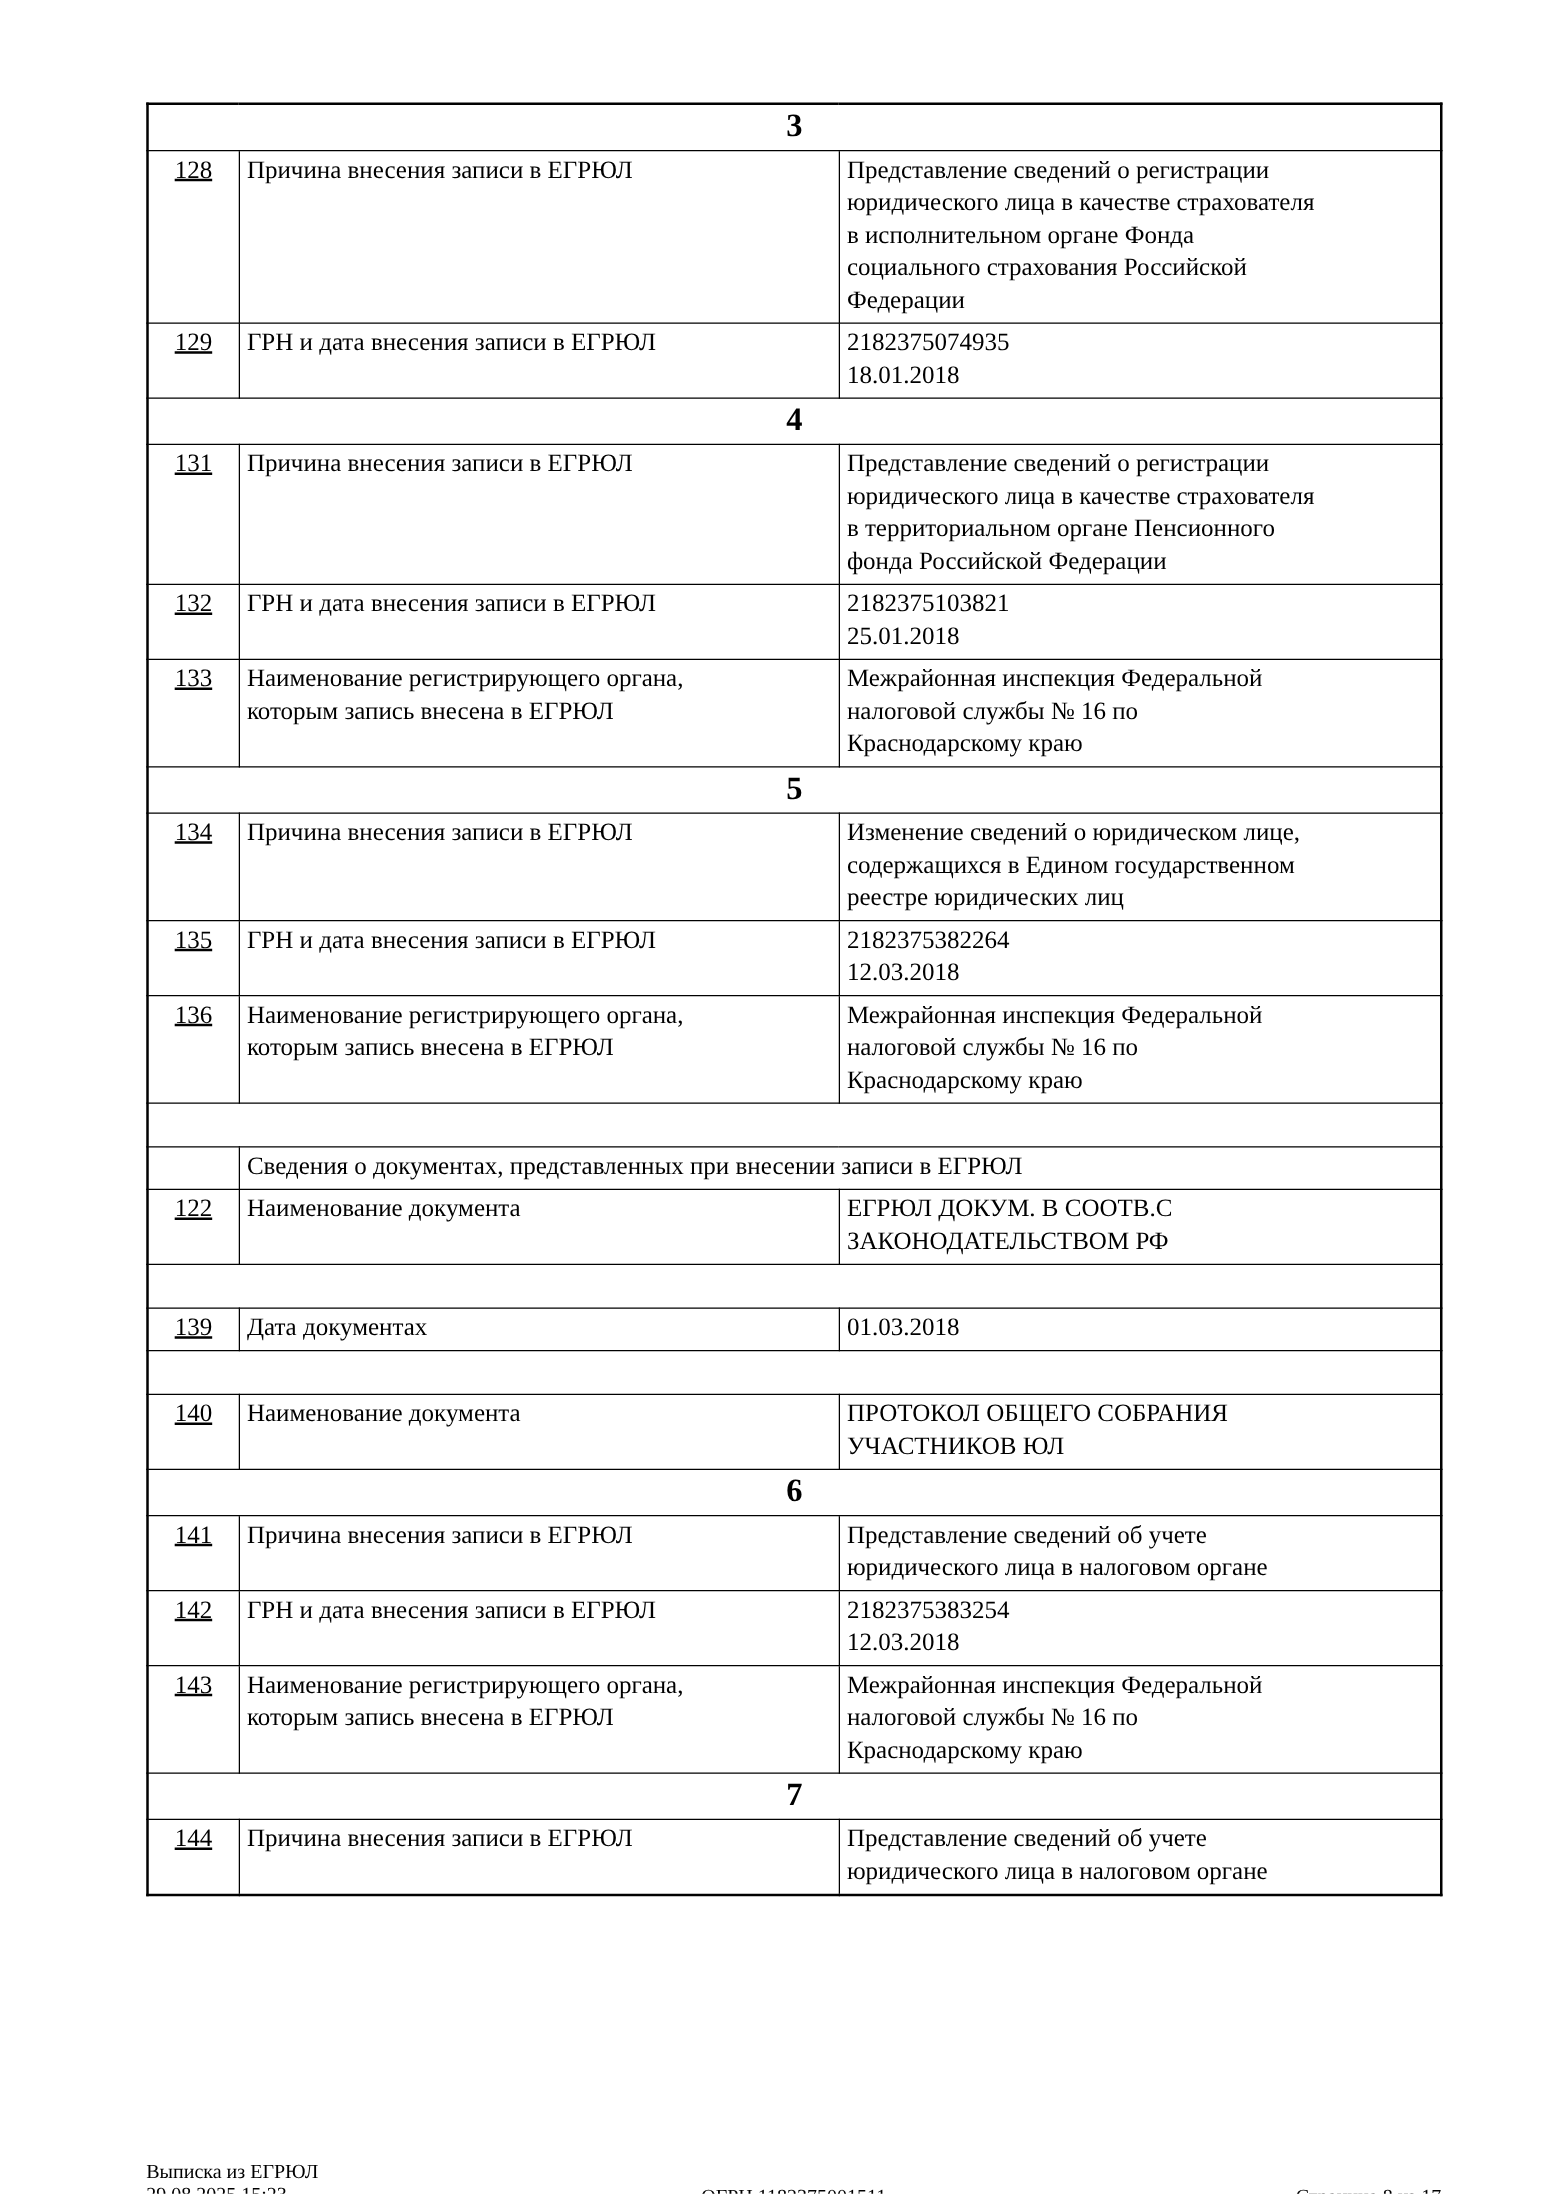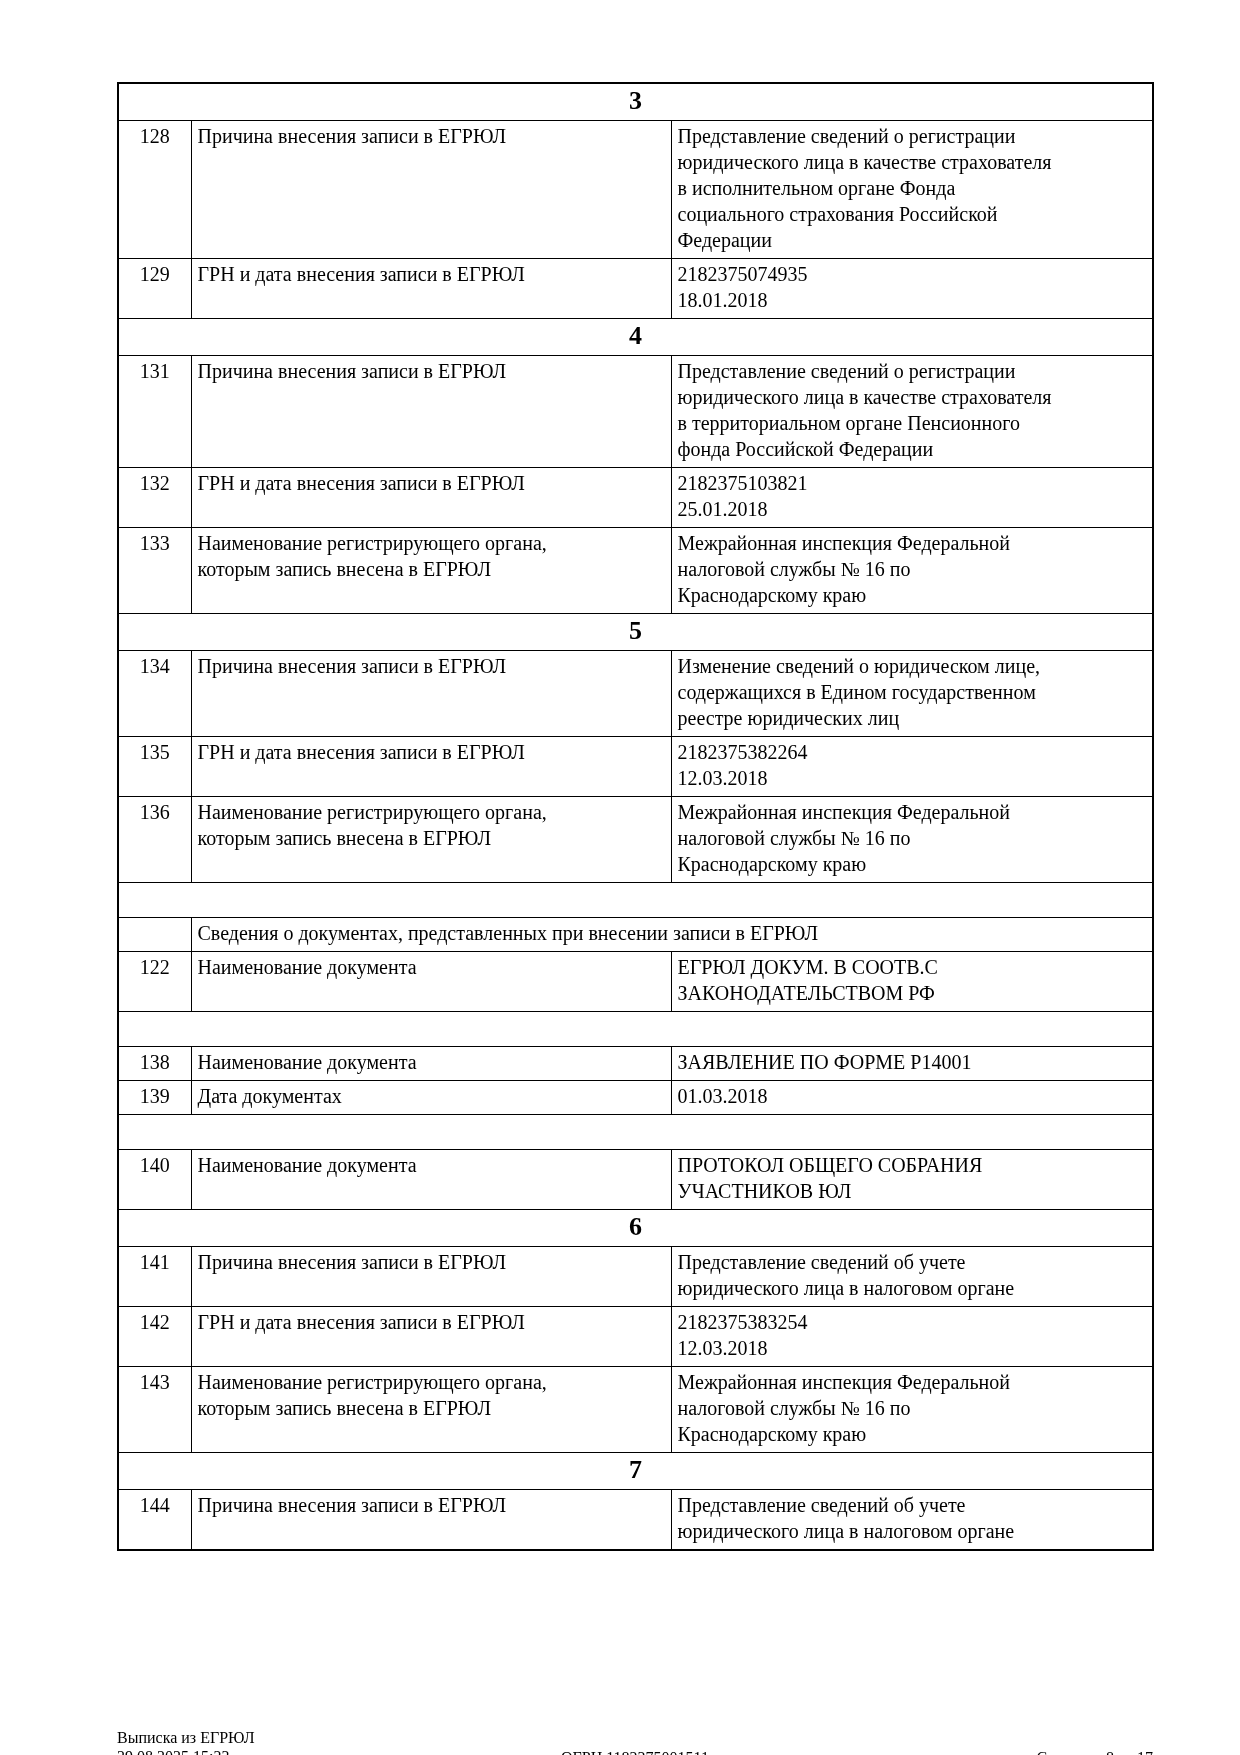--- a/index.html
+++ b/index.html
@@ -28,20 +28,21 @@
     vertical-align: top;
     font-size: 20px;
     line-height: 26px;
     padding: 2px 6px 5px 6px;
     overflow: hidden;
   }
   td.num-cell {
     text-align: center;
     padding-left: 2px;
     padding-right: 2px;
+    text-decoration: underline;
   }
   td.label-cell,
   td.value-cell,
   td.subheader-cell {
     white-space: pre-line;
   }
   tr.section-row td {
     text-align: center;
     font-weight: bold;
     font-size: 26px;
@@ -171,25 +172,20 @@
         <td class="subheader-cell" colspan="2">Сведения о документах, представленных при внесении записи в ЕГРЮЛ</td>
       </tr>
       <tr>
         <td class="num-cell" colspan="1">122</td>
         <td class="label-cell" colspan="1">Наименование документа</td>
         <td class="value-cell" colspan="1">ЕГРЮЛ ДОКУМ. В СООТВ.С
 ЗАКОНОДАТЕЛЬСТВОМ РФ</td>
       </tr>
       <tr class="spacer-row">
         <td class="spacer-cell" colspan="3"></td>
-      </tr>
-      <tr>
-        <td class="num-cell" colspan="1">138</td>
-        <td class="label-cell" colspan="1">Наименование документа</td>
-        <td class="value-cell" colspan="1">ЗАЯВЛЕНИЕ ПО ФОРМЕ Р14001</td>
       </tr>
       <tr>
         <td class="num-cell" colspan="1">139</td>
         <td class="label-cell" colspan="1">Дата документах</td>
         <td class="value-cell" colspan="1">01.03.2018</td>
       </tr>
       <tr class="spacer-row">
         <td class="spacer-cell" colspan="3"></td>
       </tr>
       <tr>

